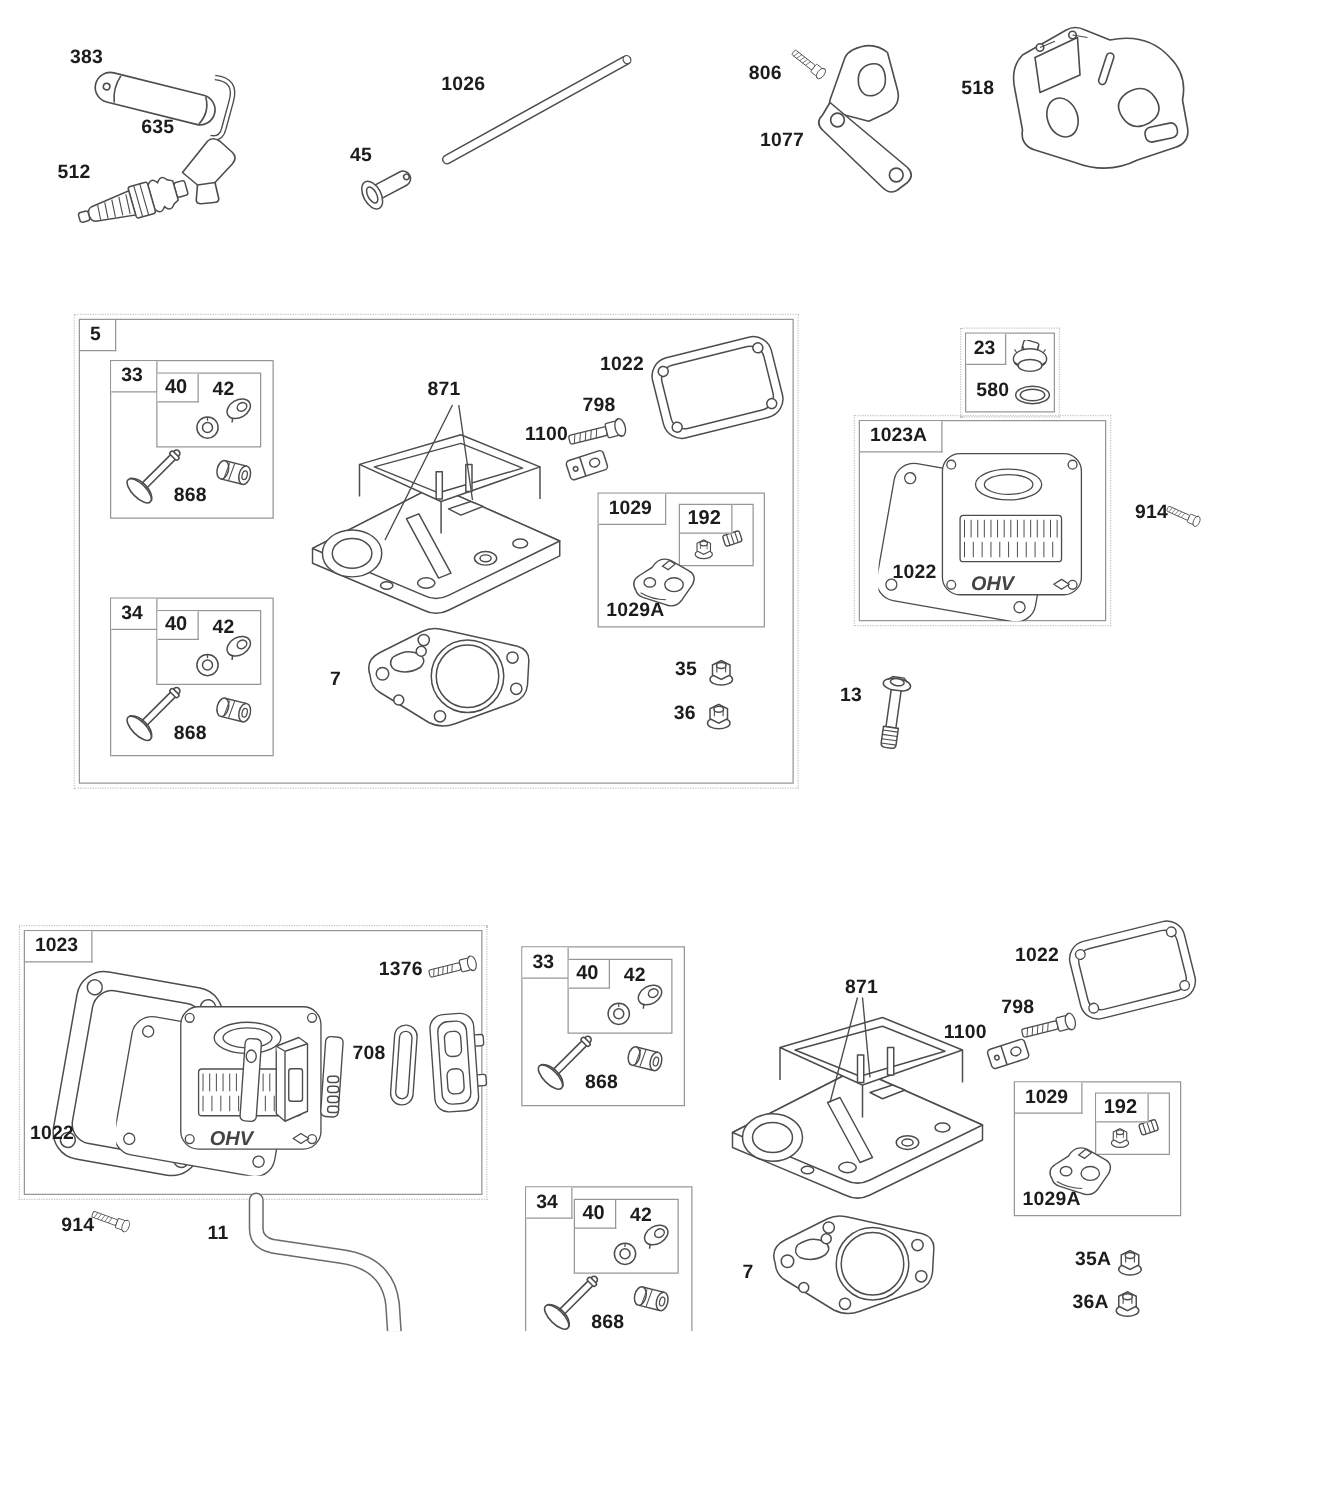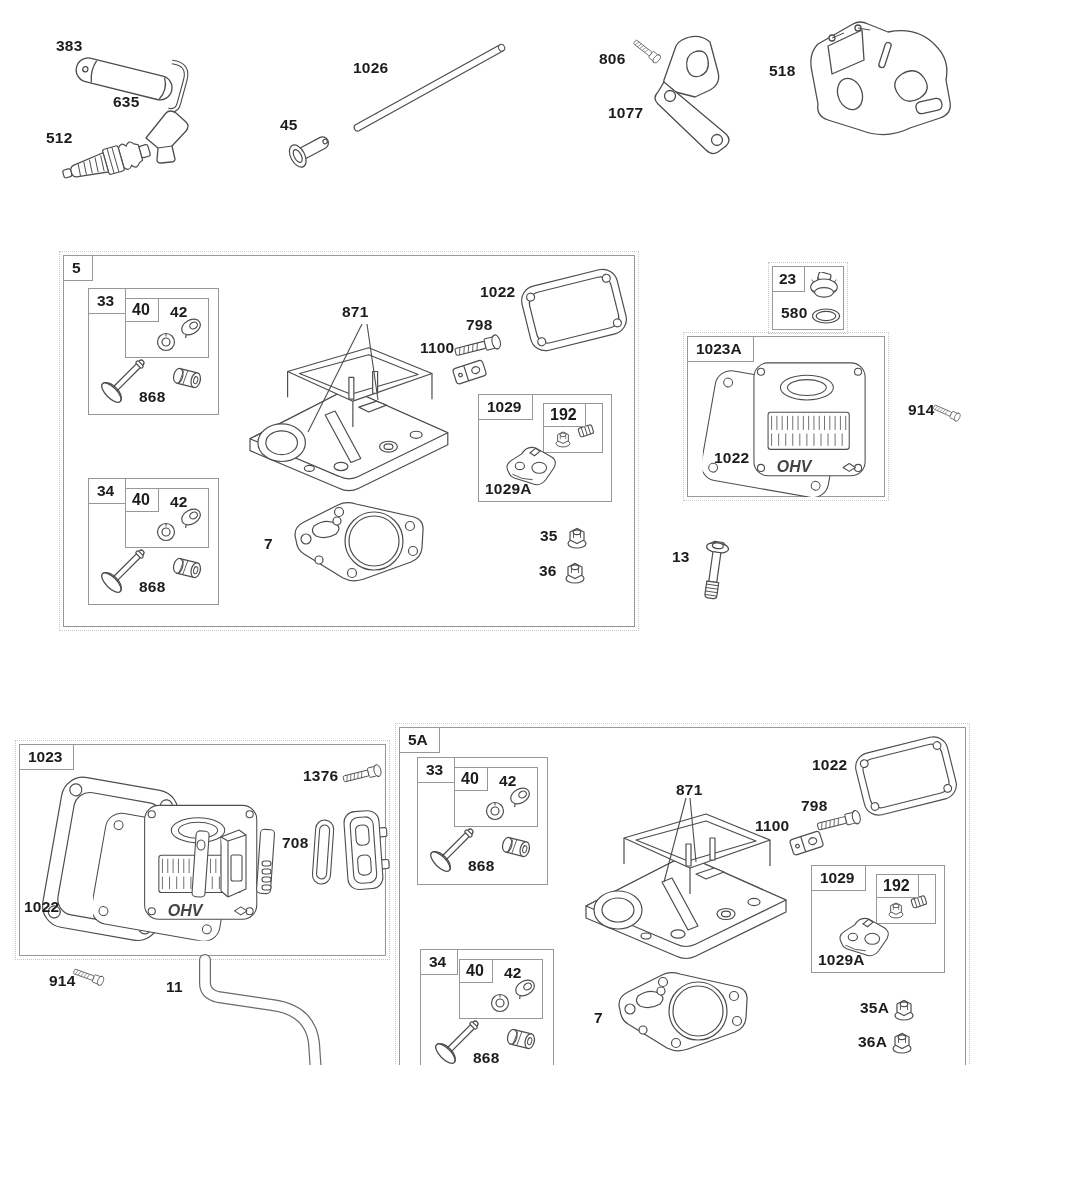--- a/index.html
+++ b/index.html
@@ -483,23 +483,20 @@
   <div class="lbl" style="left:203px;top:1091px">601</div>
   <svg class="draw" style="left:236px;top:1079px" width="34" height="34" viewBox="0 0 34 34">
     <g fill="none" stroke="#4d4d4d" stroke-width="1.4">
       <rect x="11" y="1.5" width="7" height="6" rx="1" transform="rotate(25 14.5 4.5)" fill="#fff"></rect>
       <circle cx="17" cy="20" r="8.5" fill="#fff"></circle>
       <circle cx="17" cy="20" r="5"></circle>
       <path d="M10,13 L3,6 M13,11.5 L10,3.5 M23,13 L29,6"></path>
     </g>
   </svg>
 
-  <div class="box hotspot" style="left:399px;top:727px;width:567px;height:375px">
-    <div class="tag">5A</div>
-  </div>
 
   <div class="box" style="left:417px;top:757px;width:131px;height:128px">
     <div class="tag">33</div>
     <div class="box" style="left:36px;top:9px;width:84px;height:60px">
       <div class="cell">40</div>
       <div class="lbl" style="left:44px;top:5px">42</div>
       <svg class="draw" style="left:52px;top:17px" width="26" height="22" viewBox="0 0 26 22">
           <use href="#sym-ret"></use>
         </svg>
       <svg class="draw" style="left:28px;top:32px" width="24" height="22" viewBox="0 0 24 22">

